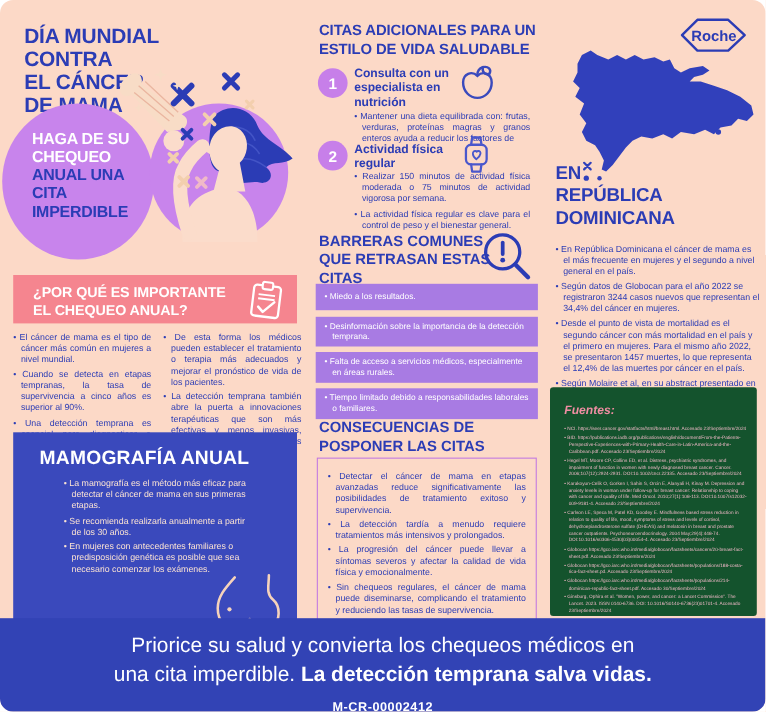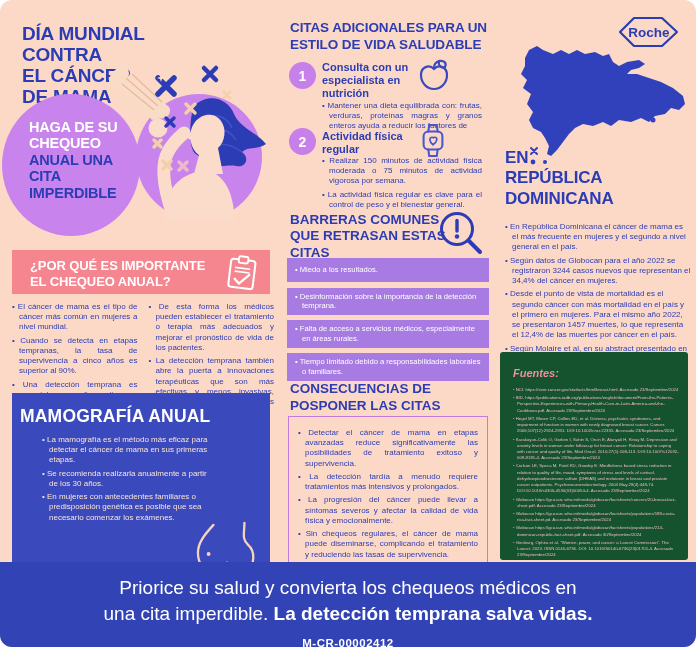--- a/index.html
+++ b/index.html
@@ -23,21 +23,21 @@
 
   .why-header{left:12px;top:250px;width:258px;height:44px;background:#f5858f;color:#ffffff;
     font-size:13px;font-weight:800;line-height:1.25;padding:8px 0 0 18px;letter-spacing:-0.1px;}
   .why-clipboard{position:absolute;right:12px;top:5px;transform:rotate(7deg);}
   .why-cols{left:12px;top:302px;width:262px;display:flex;gap:11px;}
   .why-col{flex:1;}
   .bullets{display:flex;flex-direction:column;gap:3px;}
   .blt{font-size:8px;line-height:1.28;color:#2b3cb5;padding-left:7px;text-indent:-7px;text-align:justify;}
   .blt::before{content:"• ";}
 
-  .mamo-box{left:12px;top:393px;width:258px;height:194px;background:#3a49bc;color:#fbe3d3;padding:13px 8px;}
+  .mamo-box{left:12px;top:393px;width:258px;height:194px;background:#3a49bc;color:#fbe3d3;padding:13px 24px;}
   .mamo-title{font-size:17.5px;font-weight:800;color:#ffffff;letter-spacing:0.2px;}
   .mamo-sub{font-size:11px;font-style:italic;line-height:1.3;margin-top:6px;color:#fbe3d3;font-weight:600;}
   .mamo-bullets{margin-top:8px;width:172px;margin-left:22px;}
   .mamo-bullets .blt{color:#fbe3d3;text-align:left;}
   .breast-art{position:absolute;right:6px;bottom:4px;}
 
   
   .citas-heading{left:290px;top:20px;font-size:13.5px;font-weight:800;line-height:1.25;letter-spacing:-0.1px;}
   .num-circle{width:27px;height:27px;border-radius:50%;background:#c77fe9;color:#ffffff;
     display:flex;align-items:center;justify-content:center;font-size:14px;font-weight:800;}

